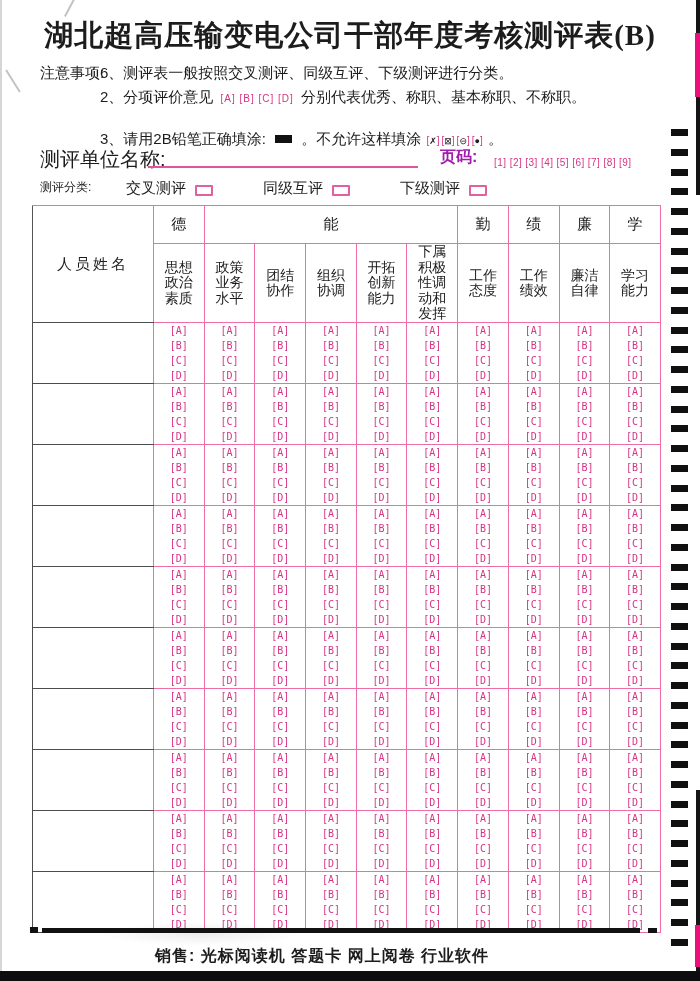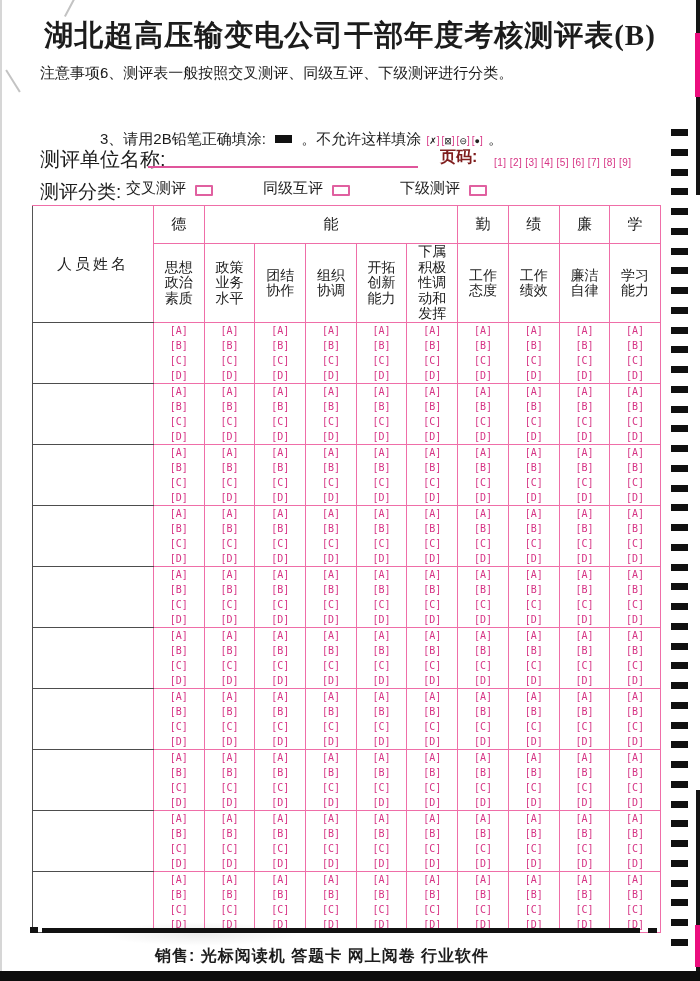--- a/index.html
+++ b/index.html
@@ -29,26 +29,26 @@
   .pink-bubbles { color:#d63384; font-size:10px; letter-spacing:1px; margin:0 3px; }
   .fill-rect { display:inline-block; width:17px; height:8px; background:#111;
     vertical-align:middle; margin:0 5px 2px 5px; }
   .wm { color:#d63384; font-size:10px; margin:0 1px; }
   .wm .wg { color:#222; font-style:normal; font-size:9px; }
 
   
   .unit-label { left:40px; top:146px; font-size:20px; }
   .unit-line { left:148px; top:166px; width:270px; height:0;
     border-bottom:2px solid #e0559b; cursor:text; }
-  .pageno-label { left:440px; top:147px; color:#7f1d1d; font-weight:bold; font-size:16px; }
+  .pageno-label { left:440px; top:147px; color:#a21caf; font-weight:bold; font-size:16px; }
   .pagenos { left:494px; top:152px;text-align:center; }
   .pnum { color:#d63384; font-size:10px; margin-right:3px; letter-spacing:0.5px; }
 
   
-  .cat-label { left:40px; top:179px; font-size:19px; }
+  .cat-label { left:40px; top:179px; font-size:12px; }
   .cat-item { top:179px; font-size:15px; display:flex; align-items:center; }
   .cat1 { left:126px; } .cat2 { left:263px; } .cat3 { left:400px; }
   .cat-box { display:inline-block; width:14px; height:7px;
     border:2px solid #e060a0; border-radius:1px; margin-left:9px; margin-top:3px; }
 
   
   .eval-table { position:absolute; left:32px; top:205px; width:628px;
     border-collapse:collapse; table-layout:fixed; }
   .eval-table th, .eval-table td { border:1px solid #ef6ea8; padding:0; }
   .c-name { width:121px; }
@@ -87,20 +87,25 @@
 
   <div class="abs edge-left"></div>
   <div class="abs art art1"></div>
   <div class="abs art art2"></div>
   <div class="abs smudge"></div>
 
   <div class="abs title">湖北超高压输变电公司干部年度考核测评表(B)</div>
 
   <div class="abs notes-label">注意事项:</div>
   <div class="abs note n1">6、测评表一般按照交叉测评、同级互评、下级测评进行分类。</div>
+  <div class="abs note n2">
+    <span>2、分项评价意见</span>
+    <span class="pink-bubbles">[A] [B] [C] [D]</span>
+    <span>分别代表优秀、称职、基本称职、不称职。</span>
+  </div>
   <div class="abs note n3">
     <span>3、请用2B铅笔正确填涂:</span>
     <span class="fill-rect"></span>
     <span>。不允许这样填涂</span>
     <span id="wrong-marks"><span class="wm">[<i class="wg">✗</i>]</span><span class="wm">[<i class="wg">⊠</i>]</span><span class="wm">[<i class="wg">⊖</i>]</span><span class="wm">[<i class="wg">●</i>]</span></span>
     <span>。</span>
   </div>
 
   <div class="abs unit-label">测评单位名称:</div>
   <div class="abs unit-line"></div>

